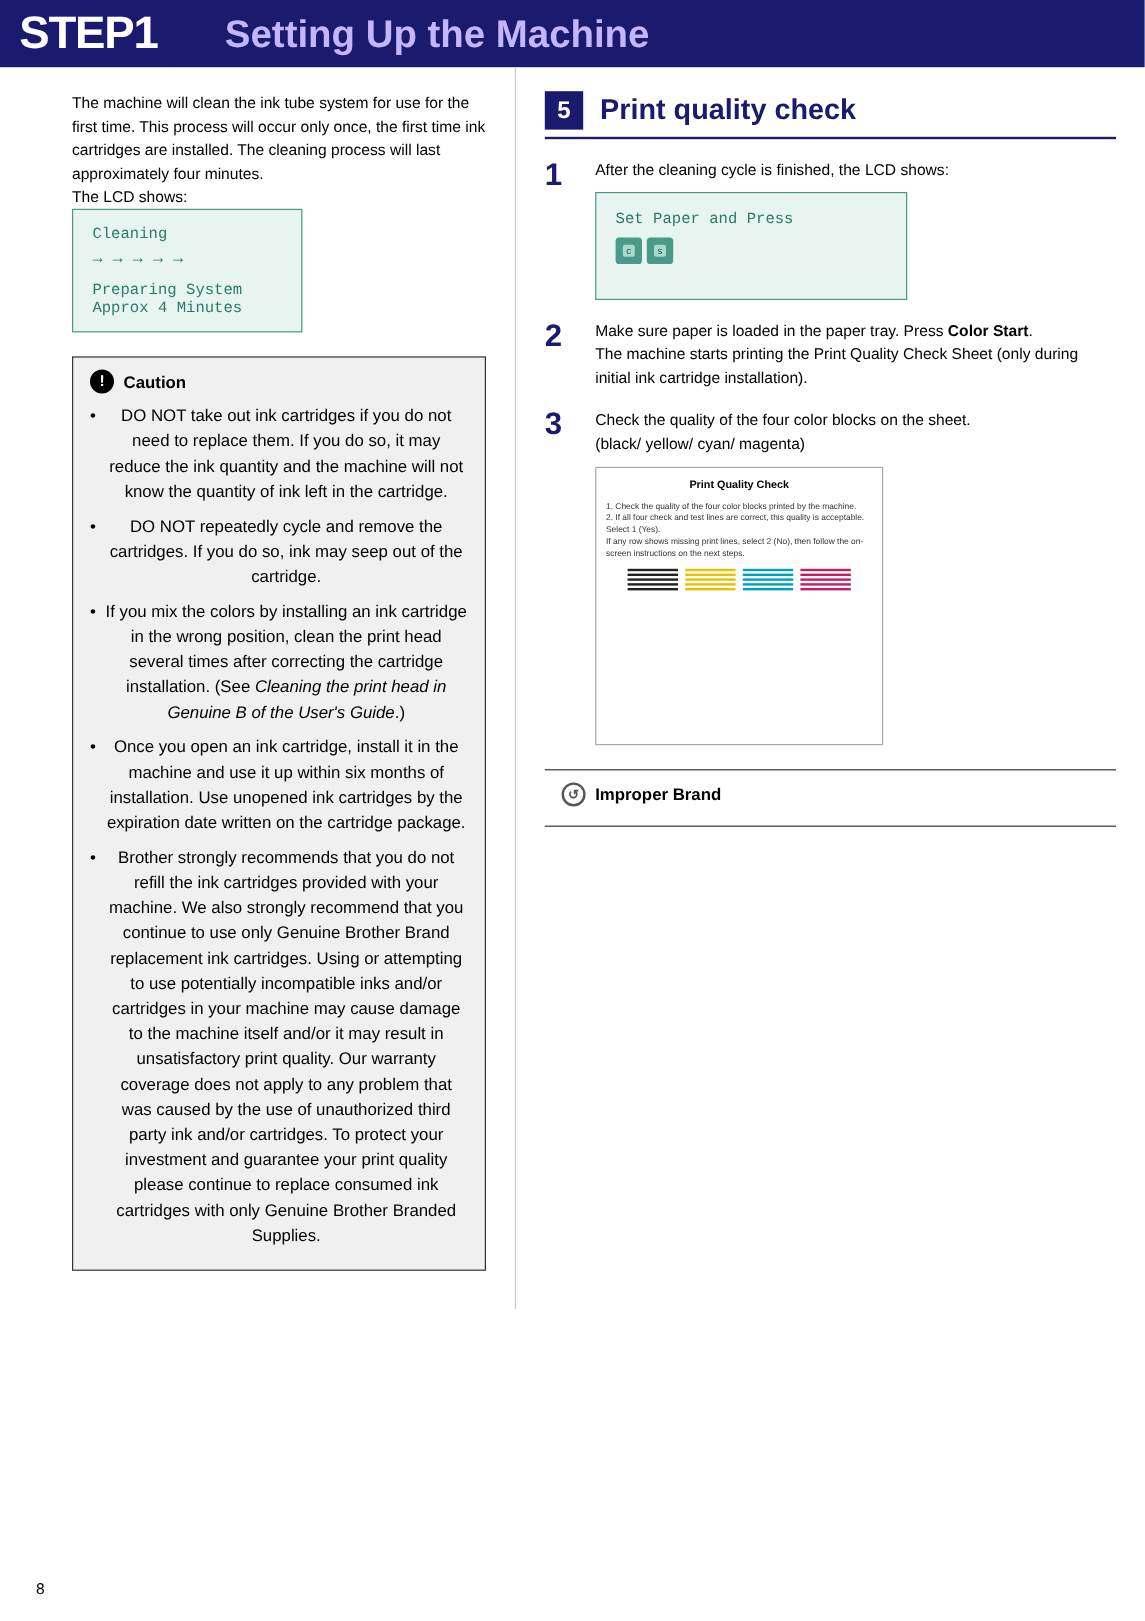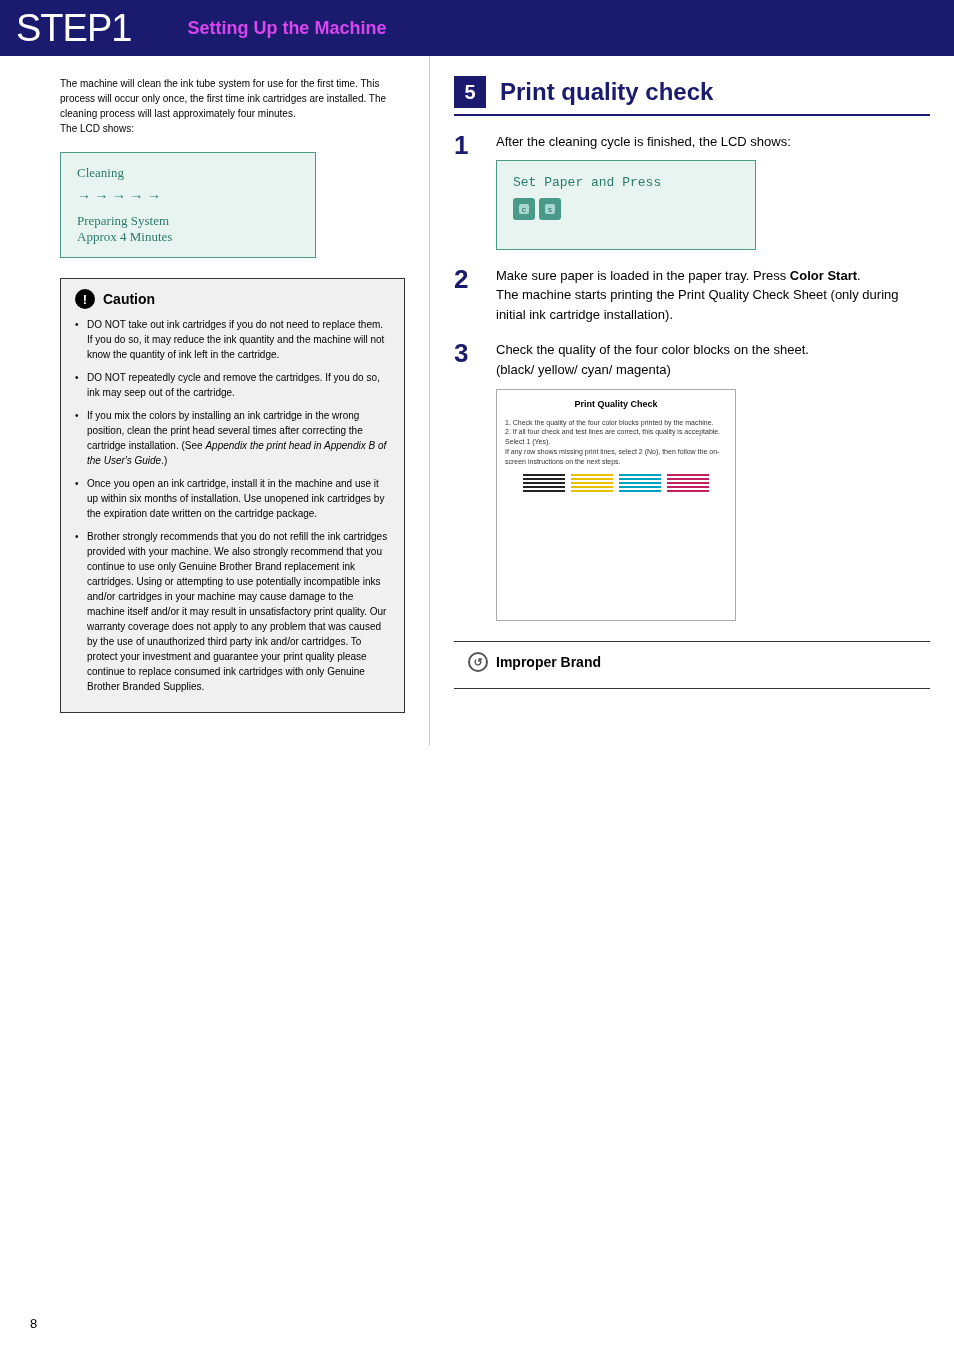--- a/index.html
+++ b/index.html
@@ -16,38 +16,38 @@
     .header {
       background: #1a1a6e;
       color: #fff;
       display: flex;
       align-items: center;
       padding: 8px 16px;
       height: 56px;
     }
     .header-step {
       font-size: 38px;
-      font-weight: 400;
+      font-weight: 700;
       color: #fff;
       margin-right: 0;
       letter-spacing: -1px;
     }
     .header-arrow {
       width: 0;
       height: 0;
       border-top: 28px solid transparent;
       border-bottom: 28px solid transparent;
       border-left: 28px solid #1a1a6e;
       margin-left: 12px;
       margin-right: 16px;
     }
     .header-title {
-      font-size: 18px;
-      font-weight: 700;
-      color: #d946ef;
+      font-size: 32px;
+      font-weight: 700;
+      color: #c4b5fd;
     }
 
     
     .main {
       display: flex;
       padding: 0;
     }
 
     
     .left-col {
@@ -57,35 +57,34 @@
     }
 
     
     .right-col {
       width: 524px;
       padding: 20px 24px 20px 24px;
     }
 
     
     .intro-text {
-      font-size: 10px;
+      font-size: 13px;
       line-height: 1.5;
-      margin-bottom: 16px;
     }
 
     
     .lcd-box {
       border: 1px solid #4a9a8a;
       background: #e8f4f0;
       padding: 12px 16px;
-      font-family: Liberation Serif, serif;
+      font-family: Liberation Mono, monospace;
       font-size: 13px;
       color: #2a7a6a;
       margin-bottom: 20px;
-      width: 256px;
+      width: 192px;
     }
     .lcd-line {
       margin-bottom: 4px;
     }
     .lcd-arrows {
       color: #2a7a6a;
       font-size: 14px;
       margin: 6px 0;
     }
     .lcd-preparing {
@@ -118,25 +117,26 @@
       font-weight: 900;
       font-size: 13px;
       margin-right: 8px;
       flex-shrink: 0;
     }
     .caution-list {
       list-style: none;
       padding: 0;
     }
     .caution-list li {
-      font-size: 10px;
+      font-size: 14px;
       line-height: 1.5;
       margin-bottom: 8px;
       padding-left: 12px;
       position: relative;
+      text-align: center;
     }
     .caution-list li::before {
       content: '•';
       position: absolute;
       left: 0;
     }
 
     
     .section5-header {
       display: flex;
@@ -320,21 +320,21 @@
       </div>
 
       <div class="caution-box">
         <div class="caution-header">
           <span class="caution-icon">!</span>
           <span>Caution</span>
         </div>
         <ul class="caution-list">
           <li><span>DO NOT take out ink cartridges if you do not need to replace them. If you do so, it may reduce the ink quantity and the machine will not know the quantity of ink left in the cartridge.</span></li>
           <li><span>DO NOT repeatedly cycle and remove the cartridges. If you do so, ink may seep out of the cartridge.</span></li>
-          <li>If you mix the colors by installing an ink cartridge in the wrong position, clean the print head several times after correcting the cartridge installation. (See <em>Appendix the print head in Appendix B of the User's Guide</em>.)</li>
+          <li>If you mix the colors by installing an ink cartridge in the wrong position, clean the print head several times after correcting the cartridge installation. (See <em>Cleaning the print head in Genuine B of the User's Guide</em>.)</li>
           <li><span>Once you open an ink cartridge, install it in the machine and use it up within six months of installation. Use unopened ink cartridges by the expiration date written on the cartridge package.</span></li>
           <li><span>Brother strongly recommends that you do not refill the ink cartridges provided with your machine. We also strongly recommend that you continue to use only Genuine Brother Brand replacement ink cartridges. Using or attempting to use potentially incompatible inks and/or cartridges in your machine may cause damage to the machine itself and/or it may result in unsatisfactory print quality. Our warranty coverage does not apply to any problem that was caused by the use of unauthorized third party ink and/or cartridges. To protect your investment and guarantee your print quality please continue to replace consumed ink cartridges with only Genuine Brother Branded Supplies.</span></li>
         </ul>
       </div>
     </div>
 
     <div class="right-col">
 
       <div class="section5-header">
         <div class="section-number">5</div>

